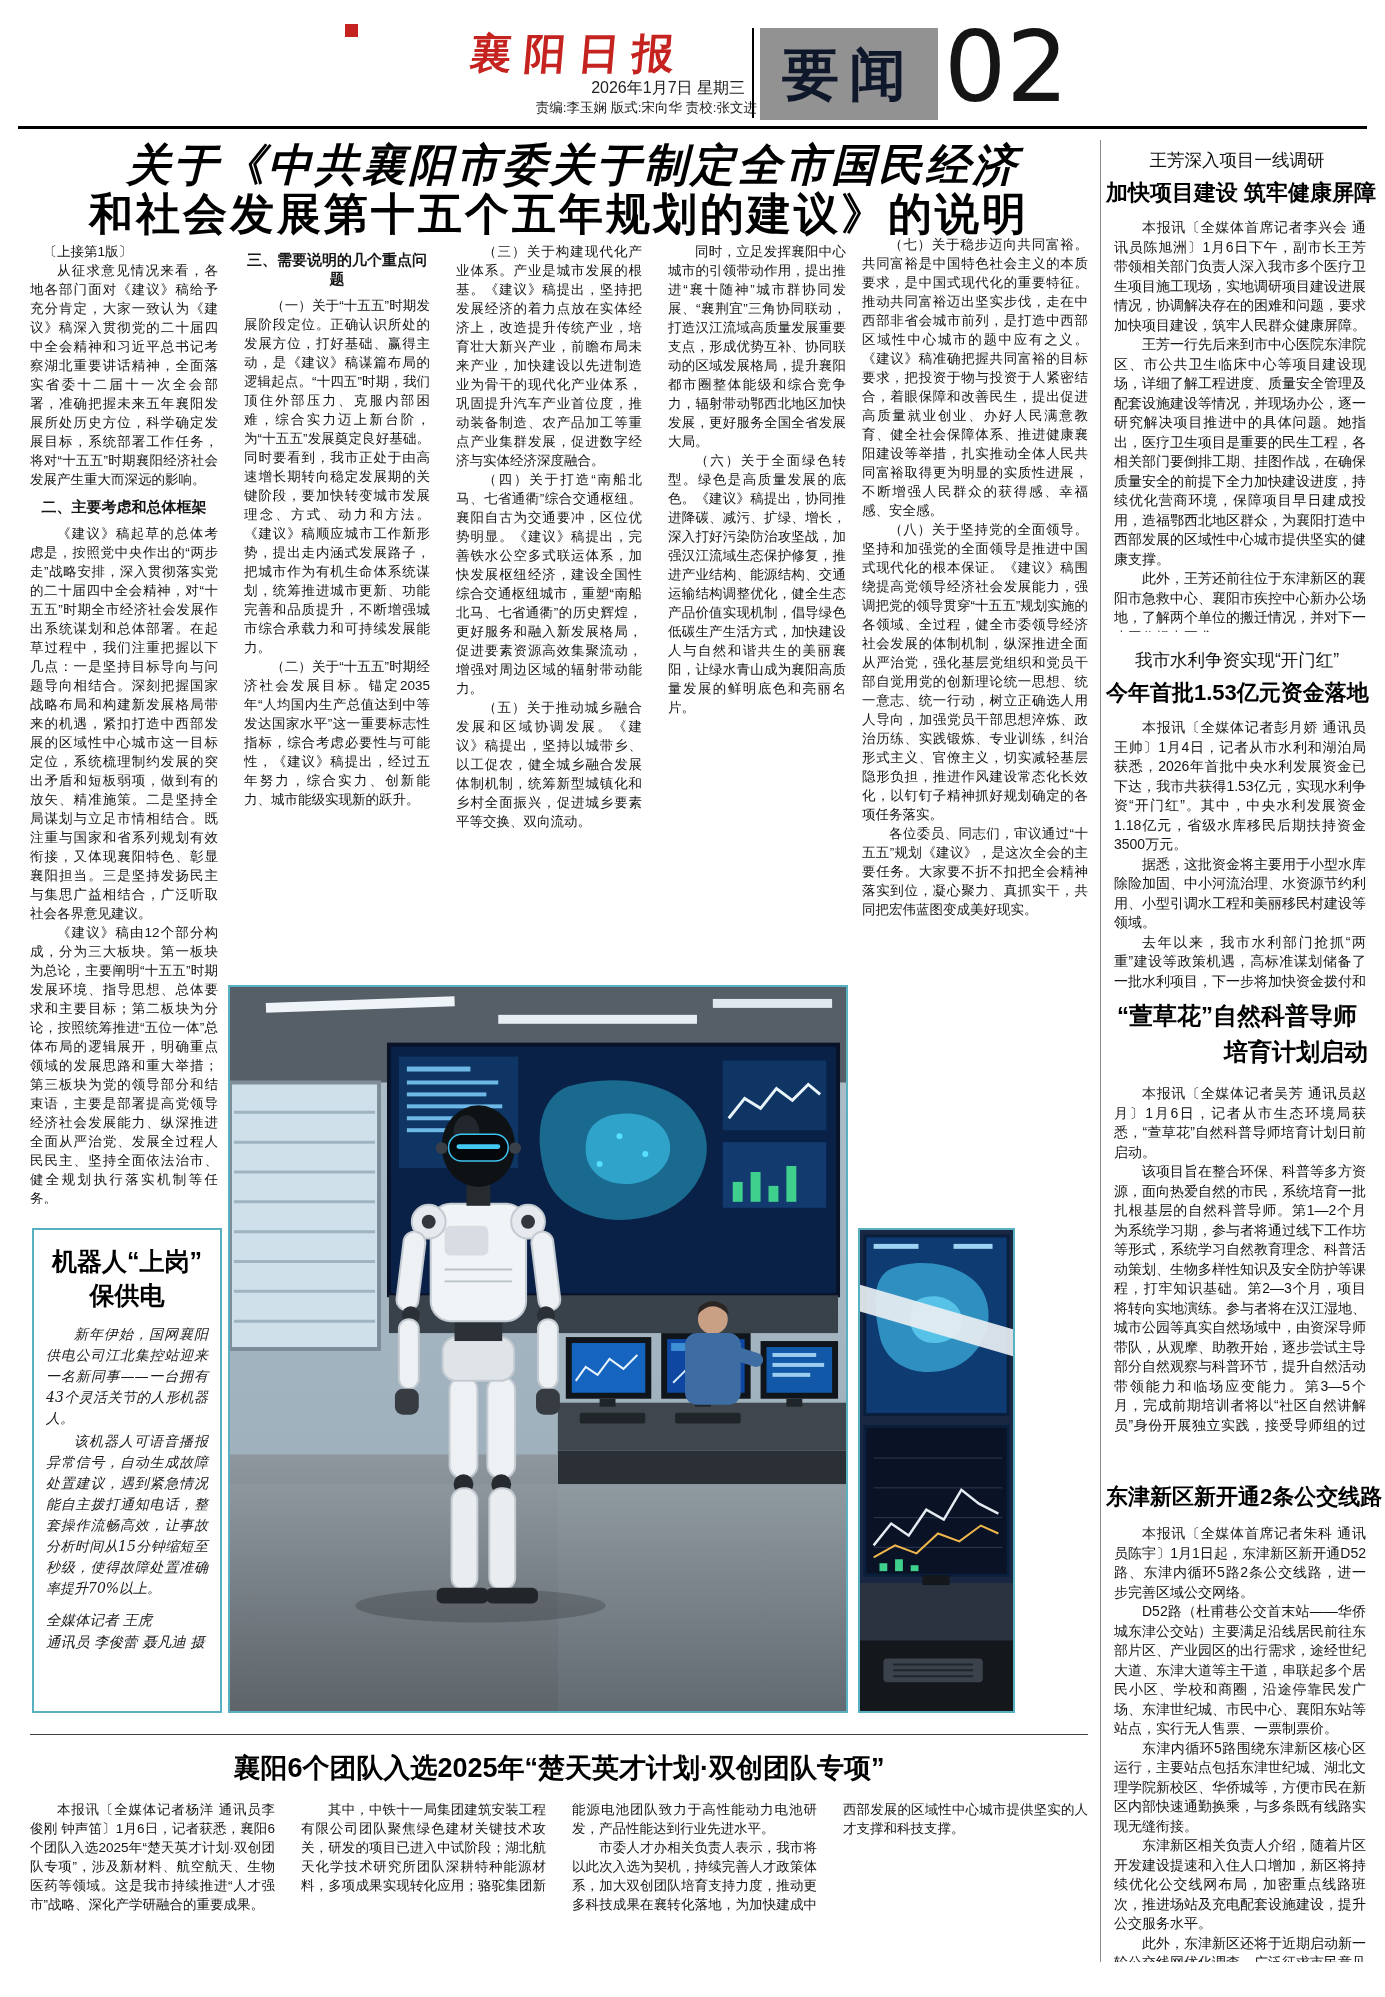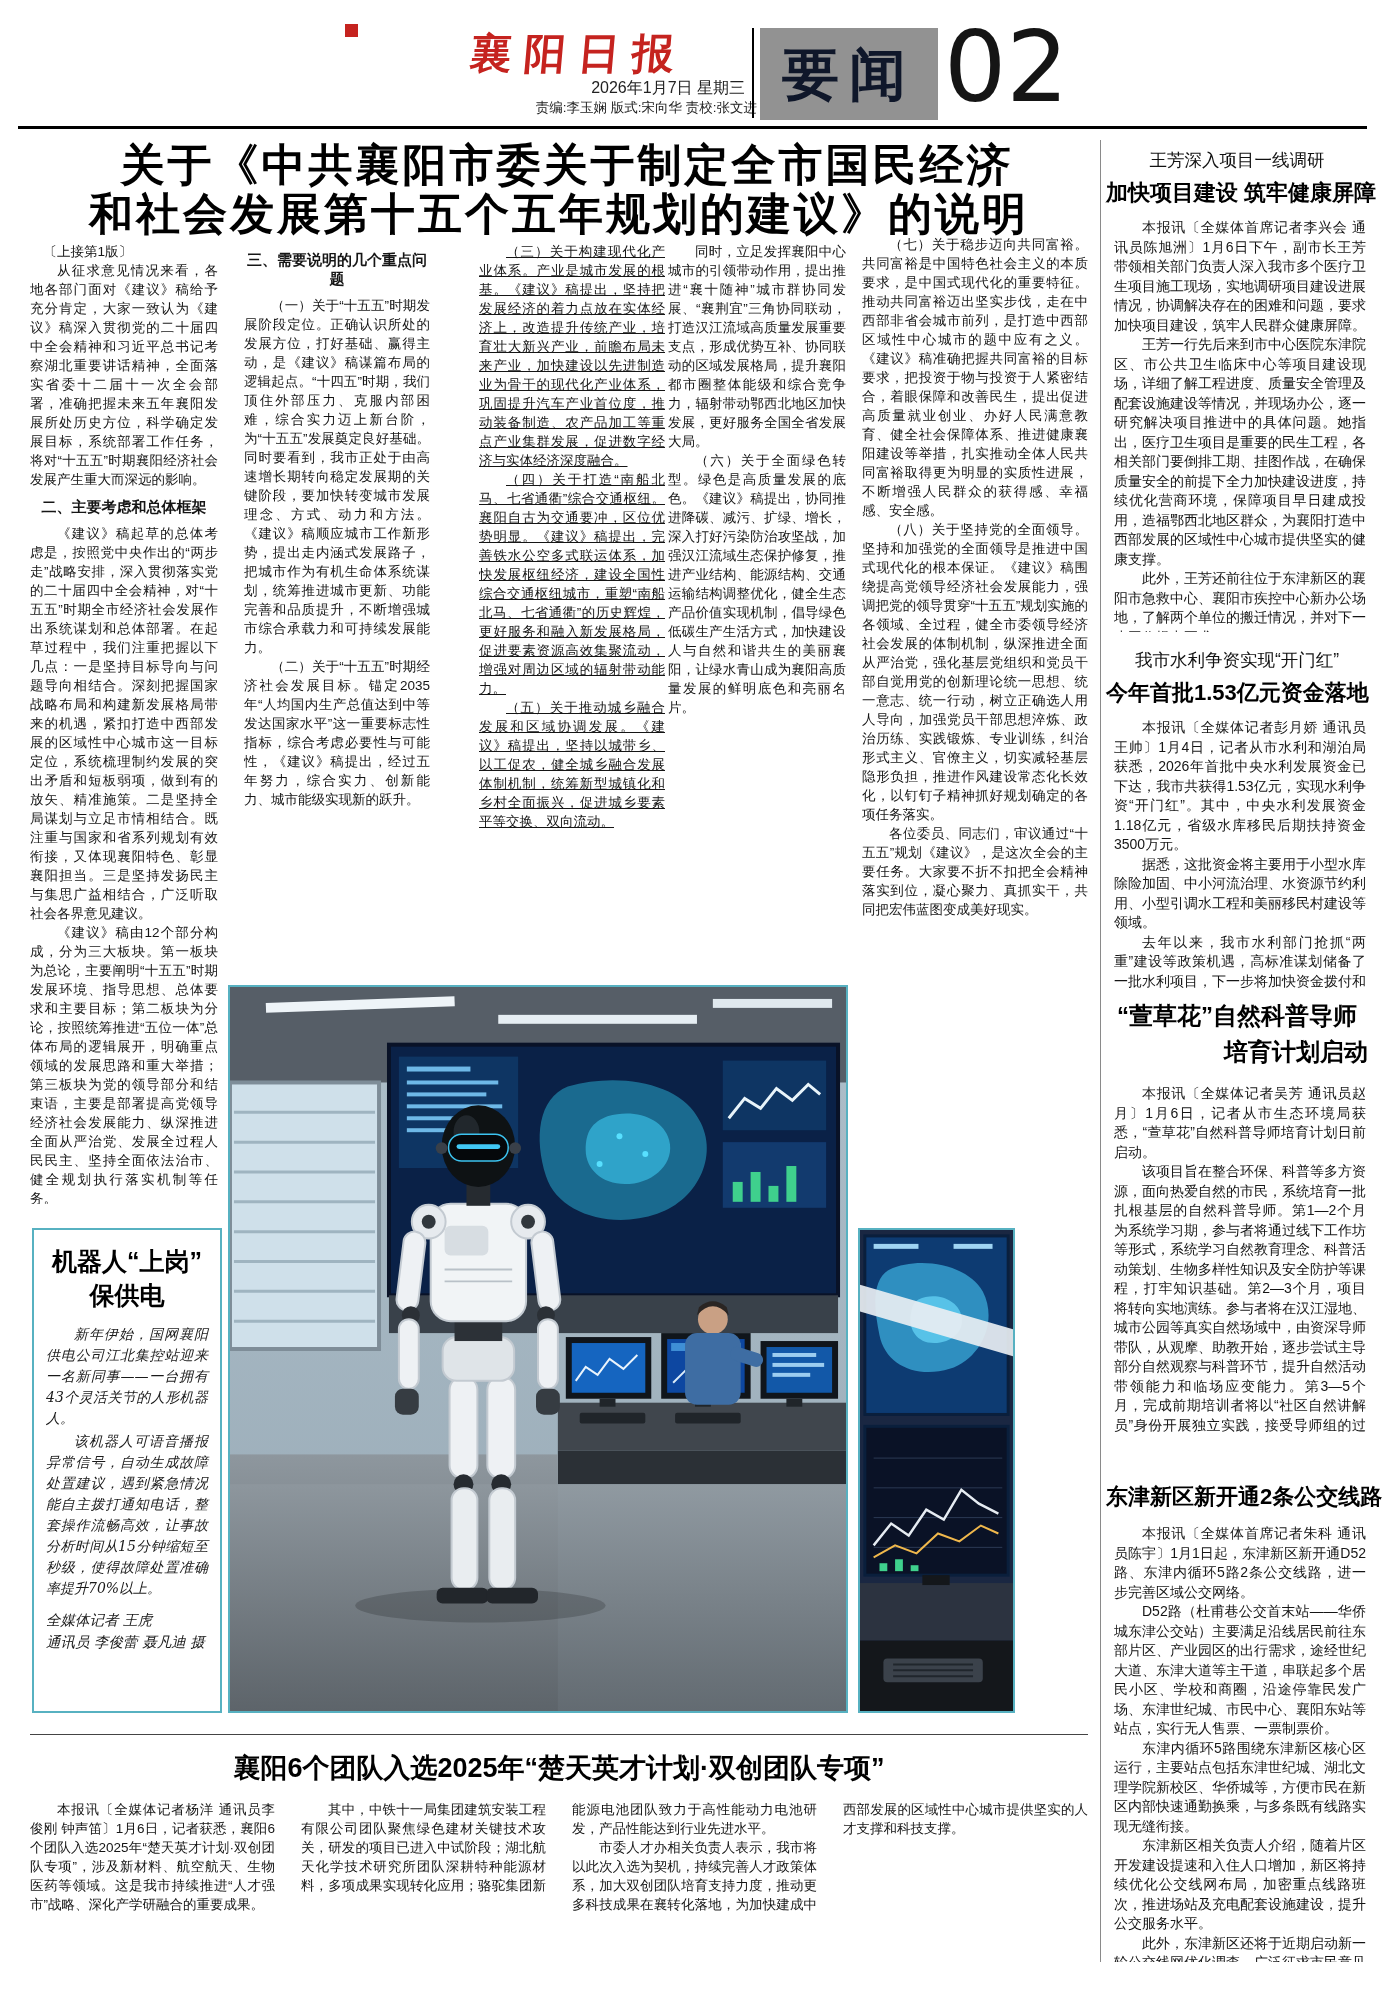--- a/index.html
+++ b/index.html
@@ -56,36 +56,36 @@
   <div class="abs masthead" style="left:470px;top:26px;">襄阳日报</div>
   <div class="abs date-line" style="left:430px;top:78px;width:315px;">2026年1月7日  星期三</div>
   <div class="abs staff-line" style="left:342px;top:99px;width:415px;">责编:李玉娴  版式:宋向华  责校:张文进</div>
   <div class="abs hdr-vline" style="left:752px;top:28px;width:2px;height:90px;"></div>
   <div class="abs section-box" style="left:760px;top:28px;width:178px;height:92px;">
     <span>要闻</span>
   </div>
   <div class="abs page-num" style="left:944px;top:18px;">02</div>
   <div class="abs rule" style="left:18px;top:126px;width:1349px;height:3px;"></div>
 
-  <div class="abs main-headline" style="left:38px;top:140px;width:1058px;">关于《中共襄阳市委关于制定全市国民经济</div>
+  <div class="abs main-headline" style="left:44px;top:140px;width:1058px;font-style:italic;">关于《中共襄阳市委关于制定全市国民经济</div>
   <div class="abs main-headline" style="left:30px;top:189px;width:1058px;">和社会发展第十五个五年规划的建议》的说明</div>
 
   <div class="abs jcol" style="left:30px;top:242px;width:188px;height:962px;">
     <p class="note">〔上接第1版〕</p>
     <p>从征求意见情况来看，各地各部门面对《建议》稿给予充分肯定，大家一致认为《建议》稿深入贯彻党的二十届四中全会精神和习近平总书记考察湖北重要讲话精神，全面落实省委十二届十一次全会部署，准确把握未来五年襄阳发展所处历史方位，科学确定发展目标，系统部署工作任务，将对“十五五”时期襄阳经济社会发展产生重大而深远的影响。</p>
     <div class="sec">二、主要考虑和总体框架</div>
     <p>《建议》稿起草的总体考虑是，按照党中央作出的“两步走”战略安排，深入贯彻落实党的二十届四中全会精神，对“十五五”时期全市经济社会发展作出系统谋划和总体部署。在起草过程中，我们注重把握以下几点：一是坚持目标导向与问题导向相结合。深刻把握国家战略布局和构建新发展格局带来的机遇，紧扣打造中西部发展的区域性中心城市这一目标定位，系统梳理制约发展的突出矛盾和短板弱项，做到有的放矢、精准施策。二是坚持全局谋划与立足市情相结合。既注重与国家和省系列规划有效衔接，又体现襄阳特色、彰显襄阳担当。三是坚持发扬民主与集思广益相结合，广泛听取社会各界意见建议。</p>
     <p>《建议》稿由12个部分构成，分为三大板块。第一板块为总论，主要阐明“十五五”时期发展环境、指导思想、总体要求和主要目标；第二板块为分论，按照统筹推进“五位一体”总体布局的逻辑展开，明确重点领域的发展思路和重大举措；第三板块为党的领导部分和结束语，主要是部署提高党领导经济社会发展能力、纵深推进全面从严治党、发展全过程人民民主、坚持全面依法治市、健全规划执行落实机制等任务。</p>
   </div>
   <div class="abs jcol" style="left:244px;top:242px;width:186px;height:728px;">
     <div class="sec">三、需要说明的几个重点问题</div>
     <p>（一）关于“十五五”时期发展阶段定位。正确认识所处的发展方位，打好基础、赢得主动，是《建议》稿谋篇布局的逻辑起点。“十四五”时期，我们顶住外部压力、克服内部困难，综合实力迈上新台阶，为“十五五”发展奠定良好基础。同时要看到，我市正处于由高速增长期转向稳定发展期的关键阶段，要加快转变城市发展理念、方式、动力和方法。《建议》稿顺应城市工作新形势，提出走内涵式发展路子，把城市作为有机生命体系统谋划，统筹推进城市更新、功能完善和品质提升，不断增强城市综合承载力和可持续发展能力。</p>
     <p>（二）关于“十五五”时期经济社会发展目标。锚定2035年“人均国内生产总值达到中等发达国家水平”这一重要标志性指标，综合考虑必要性与可能性，《建议》稿提出，经过五年努力，综合实力、创新能力、城市能级实现新的跃升。</p>
   </div>
-  <div class="abs jcol" style="left:479px;top:242px;width:186px;height:728px;text-decoration:underline;">
+  <div class="abs jcol" style="left:456px;top:242px;width:186px;height:728px;">
     <p>（三）关于构建现代化产业体系。产业是城市发展的根基。《建议》稿提出，坚持把发展经济的着力点放在实体经济上，改造提升传统产业，培育壮大新兴产业，前瞻布局未来产业，加快建设以先进制造业为骨干的现代化产业体系，巩固提升汽车产业首位度，推动装备制造、农产品加工等重点产业集群发展，促进数字经济与实体经济深度融合。</p>
     <p>（四）关于打造“南船北马、七省通衢”综合交通枢纽。襄阳自古为交通要冲，区位优势明显。《建议》稿提出，完善铁水公空多式联运体系，加快发展枢纽经济，建设全国性综合交通枢纽城市，重塑“南船北马、七省通衢”的历史辉煌，更好服务和融入新发展格局，促进要素资源高效集聚流动，增强对周边区域的辐射带动能力。</p>
     <p>（五）关于推动城乡融合发展和区域协调发展。《建议》稿提出，坚持以城带乡、以工促农，健全城乡融合发展体制机制，统筹新型城镇化和乡村全面振兴，促进城乡要素平等交换、双向流动。</p>
   </div>
   <div class="abs jcol" style="left:668px;top:242px;width:178px;height:728px;">
     <p>同时，立足发挥襄阳中心城市的引领带动作用，提出推进“襄十随神”城市群协同发展、“襄荆宜”三角协同联动，打造汉江流域高质量发展重要支点，形成优势互补、协同联动的区域发展格局，提升襄阳都市圈整体能级和综合竞争力，辐射带动鄂西北地区加快发展，更好服务全国全省发展大局。</p>
     <p>（六）关于全面绿色转型。绿色是高质量发展的底色。《建议》稿提出，协同推进降碳、减污、扩绿、增长，深入打好污染防治攻坚战，加强汉江流域生态保护修复，推进产业结构、能源结构、交通运输结构调整优化，健全生态产品价值实现机制，倡导绿色低碳生产生活方式，加快建设人与自然和谐共生的美丽襄阳，让绿水青山成为襄阳高质量发展的鲜明底色和亮丽名片。</p>
   </div>
   <div class="abs jcol" style="left:862px;top:235px;width:226px;height:962px;">
     <p>（七）关于稳步迈向共同富裕。共同富裕是中国特色社会主义的本质要求，是中国式现代化的重要特征。推动共同富裕迈出坚实步伐，走在中西部非省会城市前列，是打造中西部区域性中心城市的题中应有之义。《建议》稿准确把握共同富裕的目标要求，把投资于物与投资于人紧密结合，着眼保障和改善民生，提出促进高质量就业创业、办好人民满意教育、健全社会保障体系、推进健康襄阳建设等举措，扎实推动全体人民共同富裕取得更为明显的实质性进展，不断增强人民群众的获得感、幸福感、安全感。</p>

